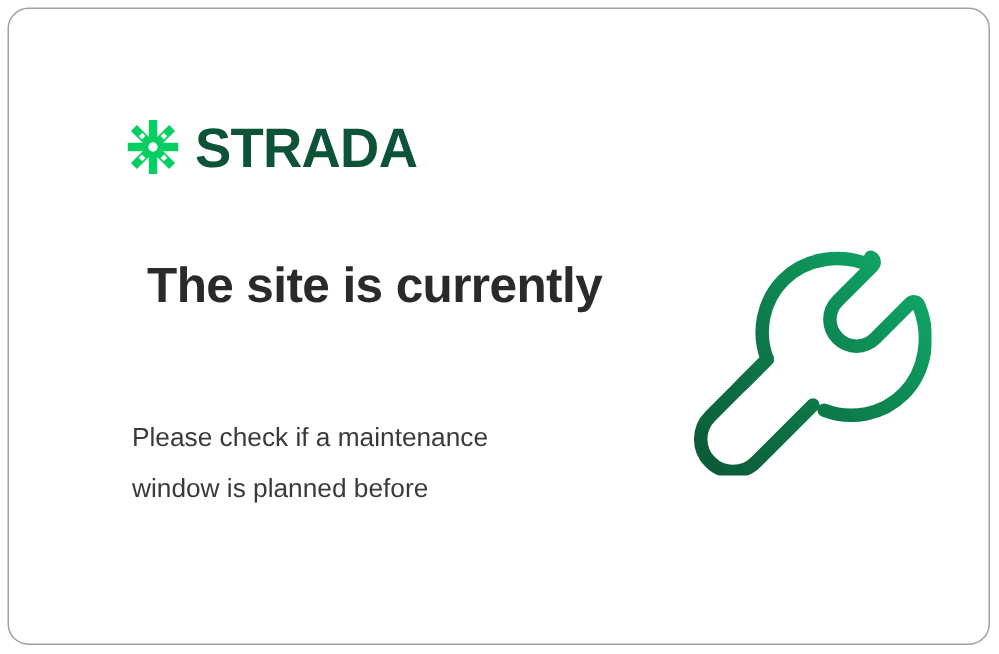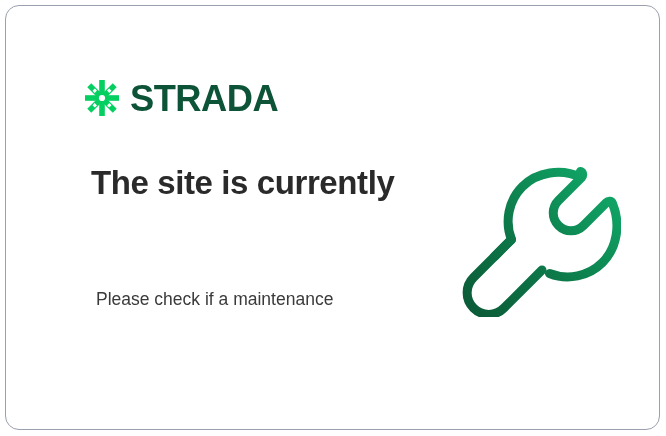--- a/index.html
+++ b/index.html
@@ -64,40 +64,40 @@
     transform: scaleX(0.98);
     transform-origin: left center;
   }
 
   
   .headline {
     position: absolute;
     left: 81px;
     top: 152px;
     width: 330px;
-    margin: 4px;
+    margin: 11px;
     font-family: "Liberation Sans", sans-serif;
     font-size: 33px;
     font-weight: 700;
     line-height: 41px;
     letter-spacing: -0.4px;
     color: #2a2a2a;
   }
   .headline .hl-line {
     display: block;
     white-space: nowrap;
   }
 
   
   .body-copy {
     position: absolute;
     left: 82px;
     top: 268px;
     width: 320px;
-    margin: 8px;
+    margin: 0;
     font-family: "Liberation Sans", sans-serif;
     font-size: 17.5px;
     font-weight: 400;
     line-height: 34px;
     color: #3a3a3a;
   }
   .body-copy .bc-line {
     display: block;
     white-space: nowrap;
   }
@@ -148,20 +148,21 @@
       </span>
       <span class="brand-word">STRADA</span>
     </div>
 
     <h1 class="headline">
       <span class="hl-line">The site is currently</span>
     </h1>
 
     <p class="body-copy">
       <span class="bc-line">Please check if a maintenance</span>
+      <span class="bc-line">window is planned before</span>
     </p>
 
     <div class="wrench">
       <svg viewBox="0 0 160 156" xmlns="http://www.w3.org/2000/svg" aria-hidden="true">
         <defs>
           <linearGradient id="wrenchGrad" x1="10" y1="146" x2="150" y2="14" gradientUnits="userSpaceOnUse">
             <stop offset="0" stop-color="#0b5c38"></stop>
             <stop offset="0.45" stop-color="#0d7a4a"></stop>
             <stop offset="1" stop-color="#10aa69"></stop>
           </linearGradient>

